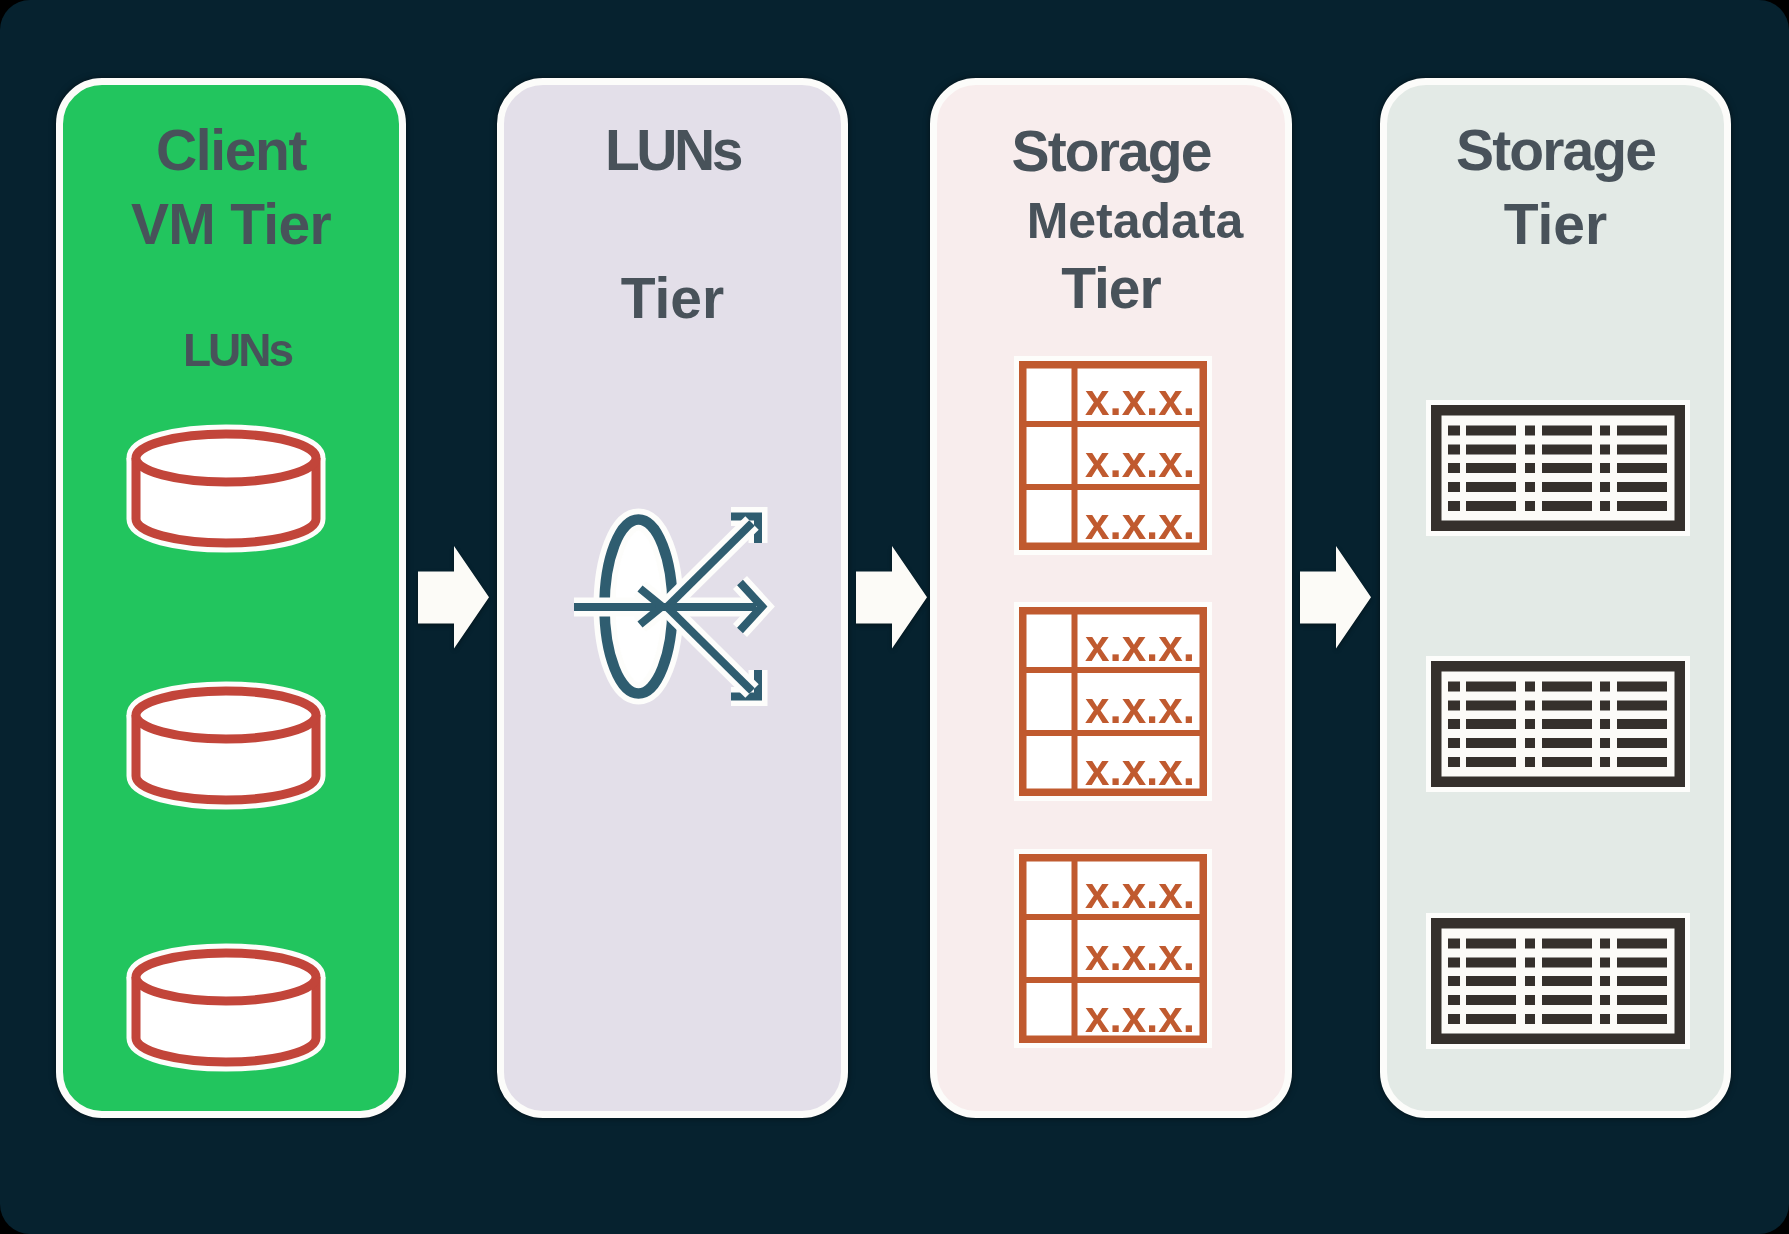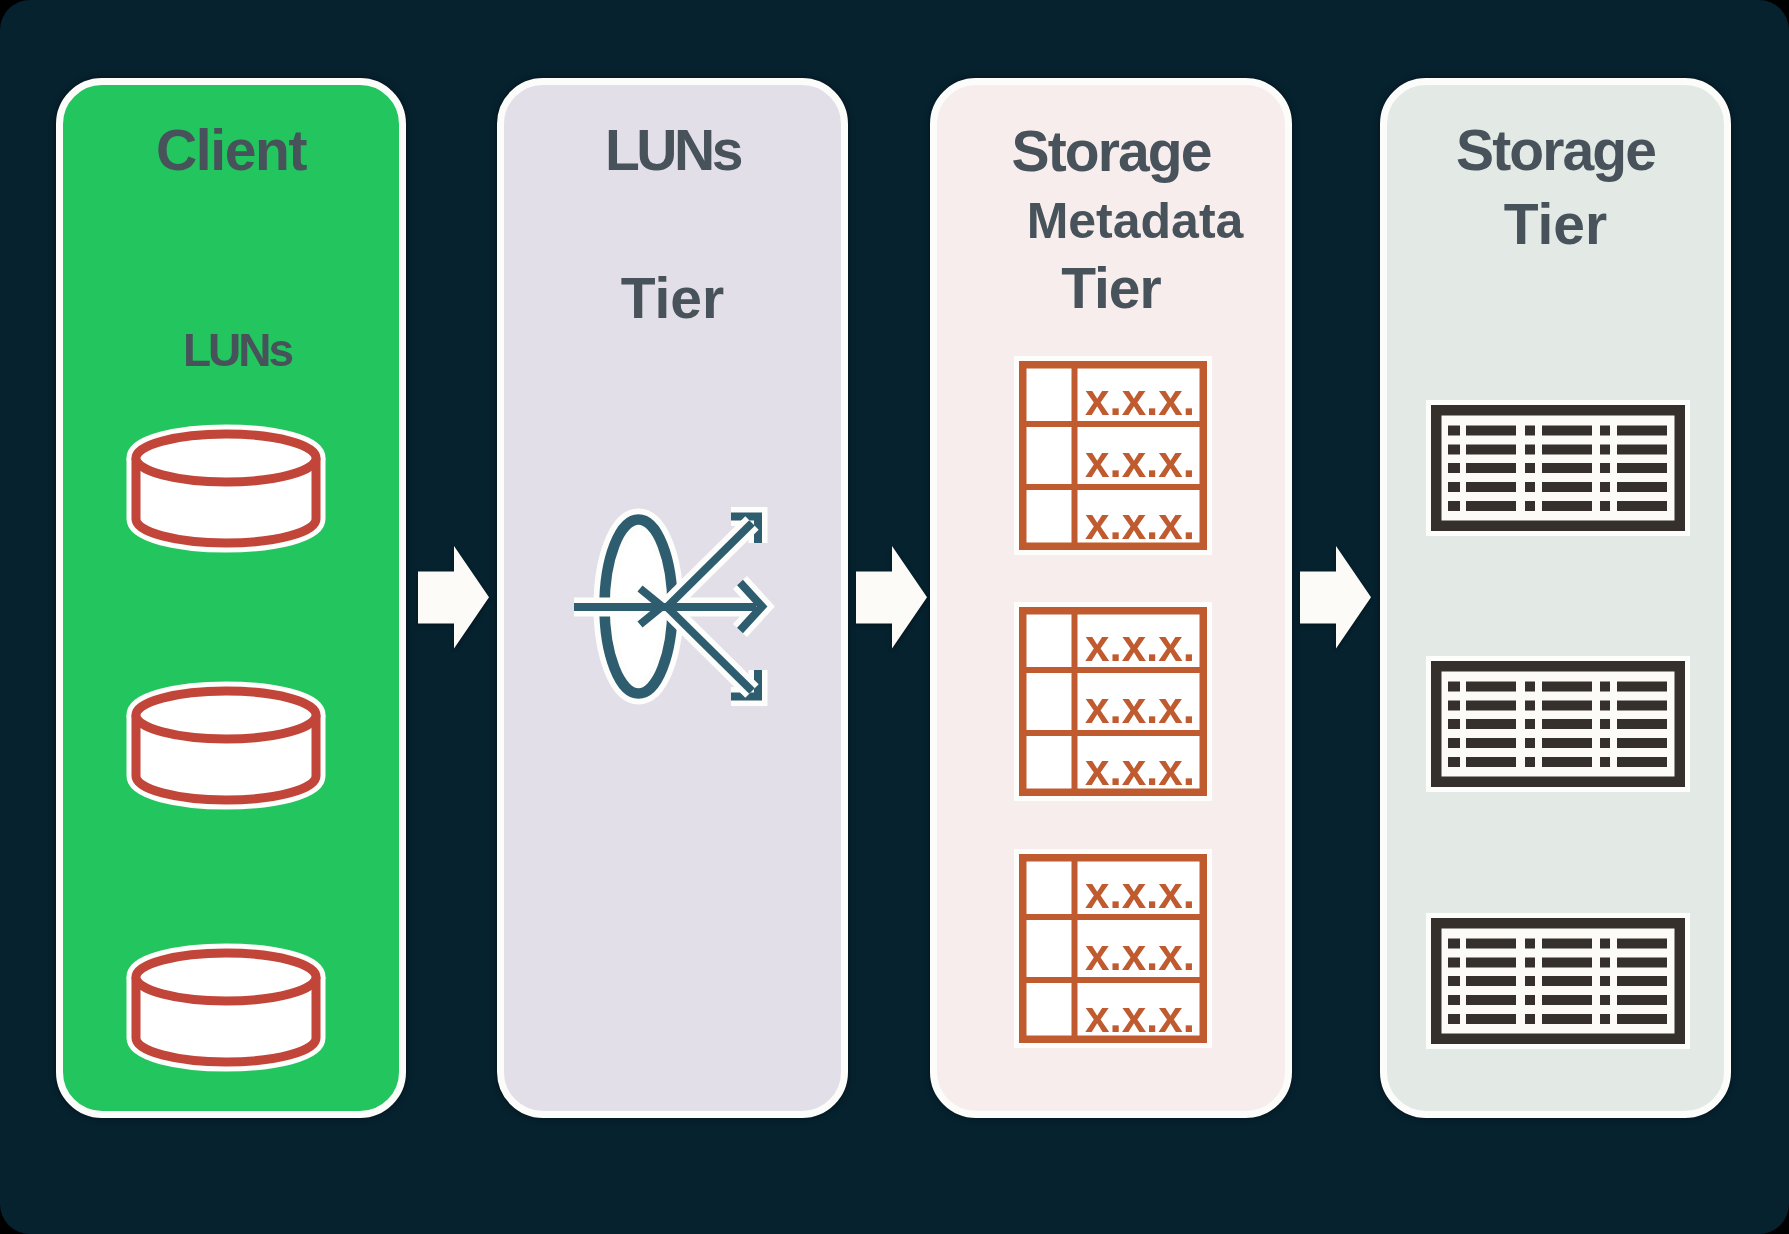--- a/index.html
+++ b/index.html
@@ -16,21 +16,21 @@
 #luns{position:absolute;left:12px;right:0;top:242px;text-align:center;font-weight:bold;color:#48525a;font-size:46px;letter-spacing:-3px;line-height:1;}
 .icon{position:absolute;}
 .warr{position:absolute;top:546px;filter:drop-shadow(0 2px 2px rgba(0,0,0,.35));}
 </style>
 </head>
 <body>
 <div id="canvas">
 <div id="navy"></div>
 
 <div class="panel" id="p1">
-  <div class="hd"><span style="letter-spacing:-1.4px">Client</span><br></div>
+  <div class="hd"><span style="letter-spacing:-1.4px">Client</span><br><span style="letter-spacing:-0.7px">VM Tier</span></div>
   <div id="luns">LUNs</div>
   <svg class="icon cyl" style="left:56.5px;top:313.5px;" width="212" height="160" viewBox="0 0 212 160">
         <g fill="none" stroke="#fdfdfb" stroke-width="19">
           <path d="M16 59 L16 120 A90 24 0 0 0 196 120 L196 59"></path>
           <ellipse cx="106" cy="59" rx="90" ry="24"></ellipse>
         </g>
         <g fill="#fff" stroke="#c2453a" stroke-width="9">
           <path d="M16 59 L16 120 A90 24 0 0 0 196 120 L196 59"></path>
           <ellipse cx="106" cy="59" rx="90" ry="24"></ellipse>
         </g>

